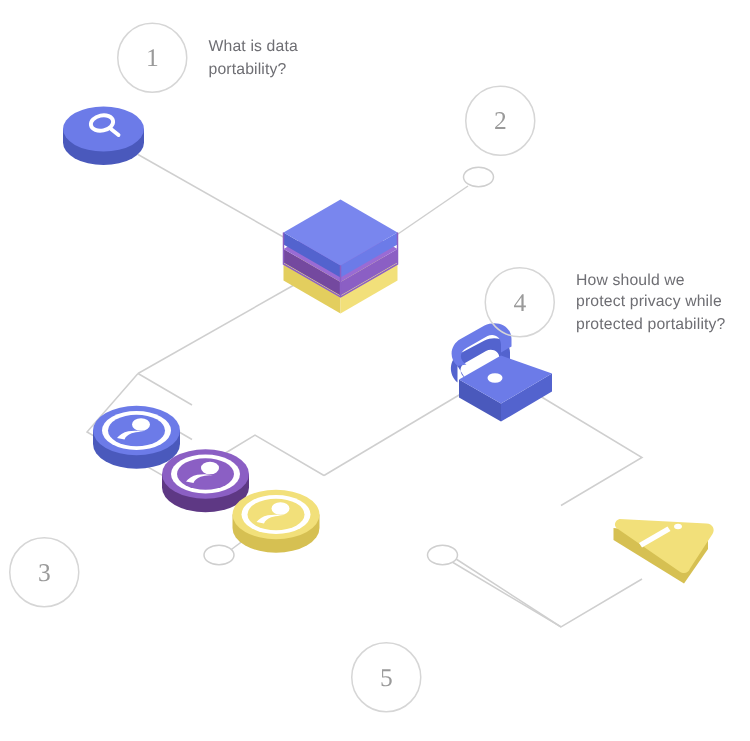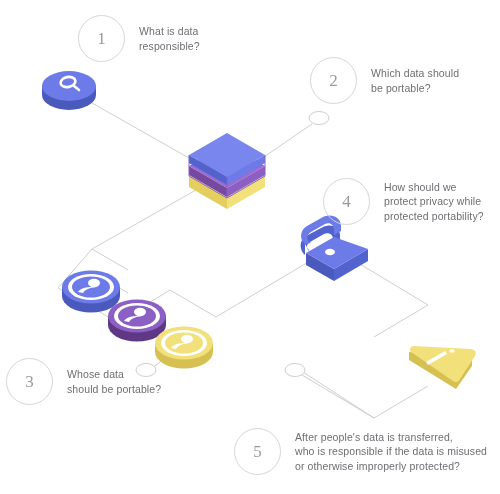--- a/index.html
+++ b/index.html
@@ -158,42 +158,35 @@
         <path d="M426,362 L445,351 L447,354 L428,365 Z"></path>
         <ellipse cx="452" cy="351" rx="2.6" ry="1.8"></ellipse>
       </g>
     </g>
 
   </svg>
 
   <div class="qitem" id="q1">
     <div class="qcircle">1</div>
     <div class="qtext">What is data
-responsible?</div>
+portability?</div>
   </div>
 
   <div class="qitem" id="q2">
     <div class="qcircle">2</div>
-    <div class="qtext">Which data should
-be portable?</div>
   </div>
 
   <div class="qitem" id="q3">
     <div class="qcircle">3</div>
-    <div class="qtext">Whose data
-should be portable?</div>
   </div>
 
   <div class="qitem" id="q4">
     <div class="qcircle">4</div>
     <div class="qtext">How should we
 protect privacy while
 protected portability?</div>
   </div>
 
   <div class="qitem" id="q5">
     <div class="qcircle">5</div>
-    <div class="qtext">After people's data is transferred,
-who is responsible if the data is misused
-or otherwise improperly protected?</div>
   </div>
 
 </div>
 
 </body></html>

